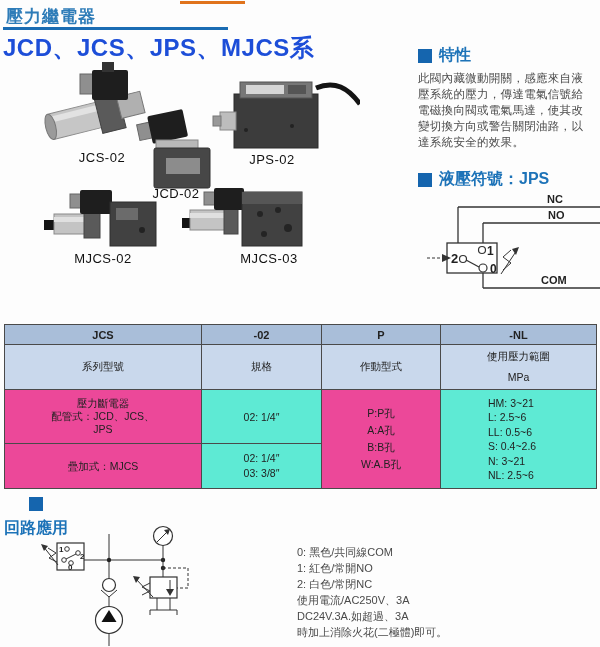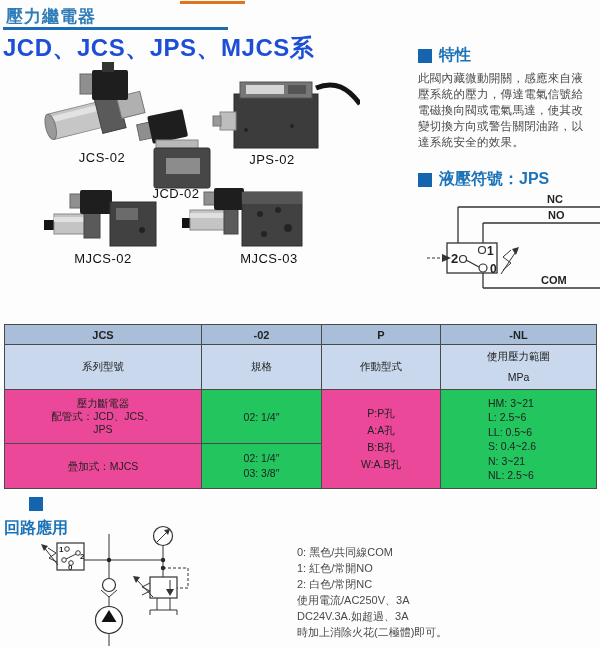--- a/index.html
+++ b/index.html
@@ -31,21 +31,21 @@
   .snum{font-family:"Liberation Sans",sans-serif;font-weight:bold;fill:#222;}
   
   .model-table{
     position:absolute;left:4px;top:324px;width:592px;border-collapse:collapse;table-layout:fixed;
     font-size:10.5px;color:#222;
   }
   .model-table td{border:1px solid #4a4a4a;text-align:center;vertical-align:middle;padding:1px 2px;}
   .model-table tr.h1 td{background:#a9bed9;height:17px;font-weight:bold;font-size:11px;}
   .model-table tr.h2 td{background:#c9d8ec;height:32px;}
   .model-table td.blue{background:#ec4899;}
-  .model-table td.white{background:#22c55e;margin-top:34px;}
+  .model-table td.white{background:#5eead4;margin-top:34px;}
   .pre{white-space:pre-line;}
   .r1{height:51px;line-height:14px;}
   .r2{height:42px;line-height:15px;}
   .act{line-height:17px;}
   .rng{text-align:left !important;padding-left:47px !important;line-height:14.5px;}
   
   .notes{position:absolute;left:297px;top:544px;font-size:11px;line-height:16px;color:#4a4a4a;}
 </style>
 </head>
 <body>

